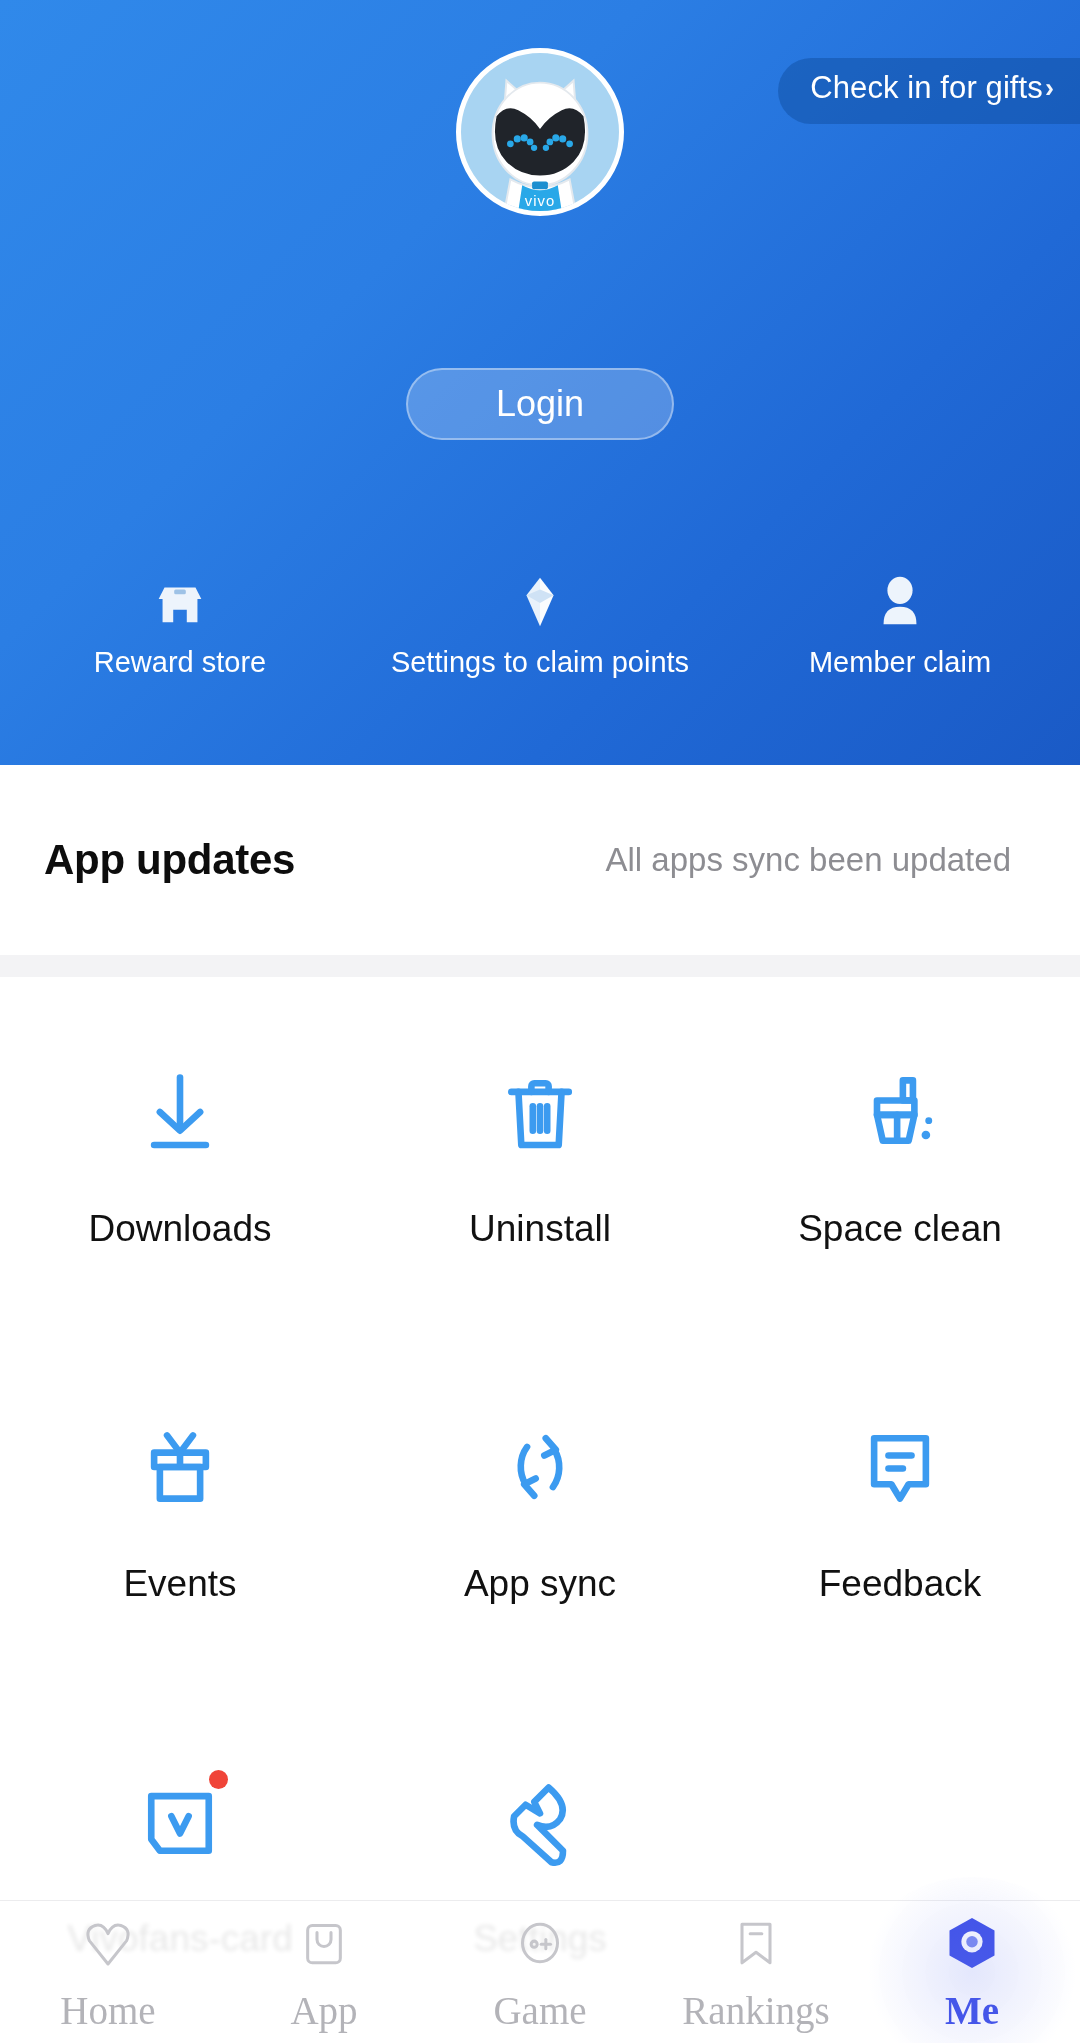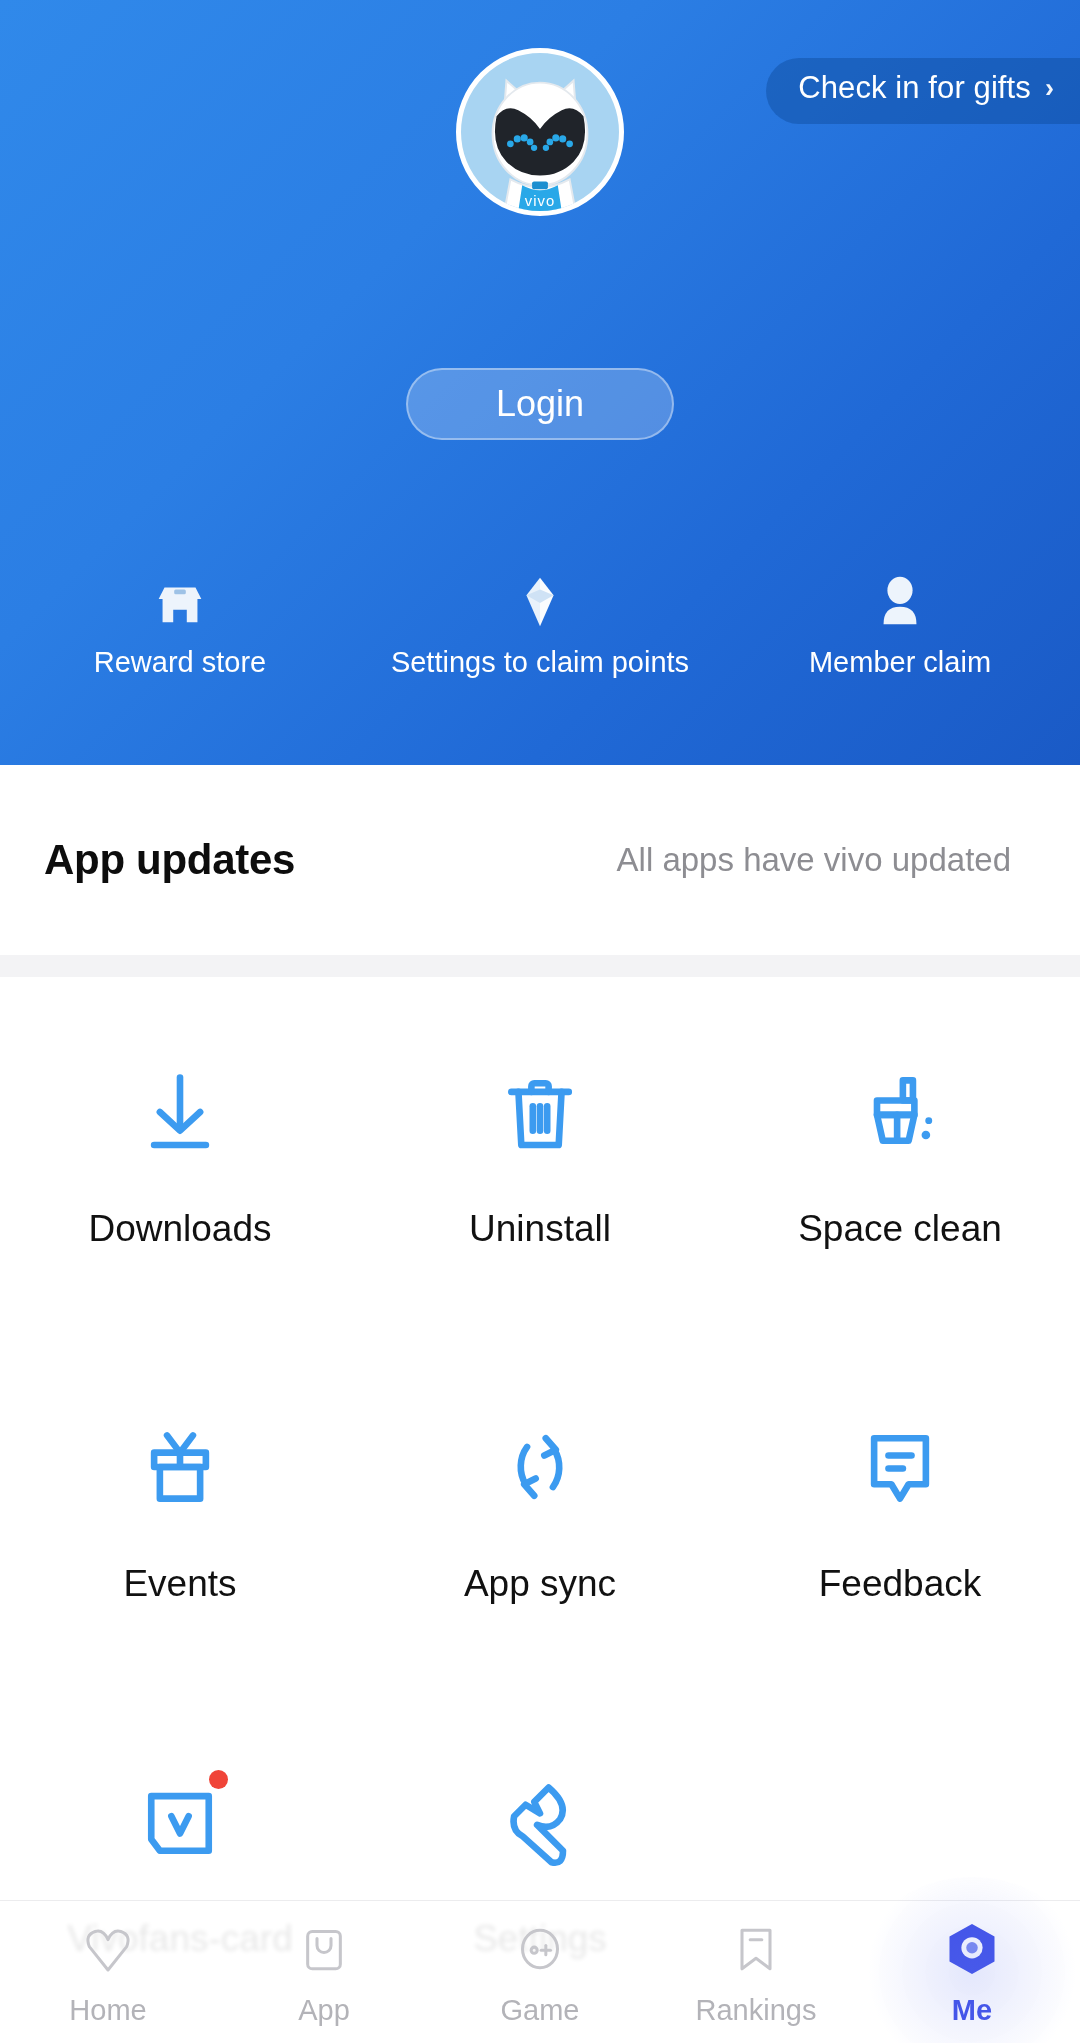--- a/index.html
+++ b/index.html
@@ -16,21 +16,21 @@
   .header {
     position: absolute; left: 0; top: 0; width: 1080px; height: 765px;
     background: linear-gradient(135deg, #3089EA 0%, #2B7EE4 35%, #2069D6 70%, #1A5AC6 100%);
     overflow: hidden;
   }
 
   
   .checkin {
     position: absolute; right: 0; top: 58px;
     height: 66px; padding: 0 26px 6px 32px;
-    display: flex; align-items: center; gap: 14px;
+    display: flex; align-items: center; gap: 2px;
     background: rgba(11,72,150,0.42);
     border-radius: 33px 0 0 33px;
     color: #fff; font-size: 31px; letter-spacing: .1px;
     white-space: nowrap;
   }
   .checkin .chev { font-size: 27px; line-height: 1; opacity: .95; font-weight: 700; }
 
   
   .avatar-wrap {
     position: absolute; left: 50%; top: 48px; transform: translateX(-50%);
@@ -96,21 +96,21 @@
     background: rgba(255,255,255,0.90);
     border-top: 1px solid #ececee;
     display: flex; align-items: center;
     backdrop-filter: blur(2px);
   }
   .nav-item {
     flex: 1 1 0; position: relative;
     display: flex; flex-direction: column; align-items: center; gap: 14px;
   }
   .nav-icon { width: 62px; height: 62px; display: flex; align-items: center; justify-content: center; }
-  .nav-label { font-size: 29px; color: #b3b3b8; }
+  .nav-label { font-size: 39px; color: #b3b3b8; font-family: Liberation Serif, serif; }
   .nav-item.active .nav-label { color: #4152E8; font-weight: 700; }
   .nav-item.active::before {
     content: ""; position: absolute; left: 50%; top: 50%;
     transform: translate(-50%,-50%);
     width: 230px; height: 190px; border-radius: 50%;
     background: radial-gradient(circle, rgba(101,120,240,0.18) 0%, rgba(101,120,240,0) 70%);
     pointer-events: none;
   }
 </style>
 </head>
@@ -194,21 +194,21 @@
           </svg>
         </div>
         <div class="quick-label">Member claim</div>
       </div>
 
     </div>
   </div>
 
   <div class="updates">
     <div class="updates-title">App updates</div>
-    <div class="updates-status">All apps have vivo updated</div>
+    <div class="updates-status">All apps sync been updated</div>
   </div>
   <div class="band"></div>
 
   <div class="grid">
 
     <div class="grid-row">
       <div class="grid-cell">
         <div class="grid-icon">
           <svg viewBox="0 0 64 64" width="92" height="92" fill="none" stroke="#3C9BF0" stroke-width="4.6" stroke-linecap="round" stroke-linejoin="round">
             <path d="M32 8 V44"></path>

